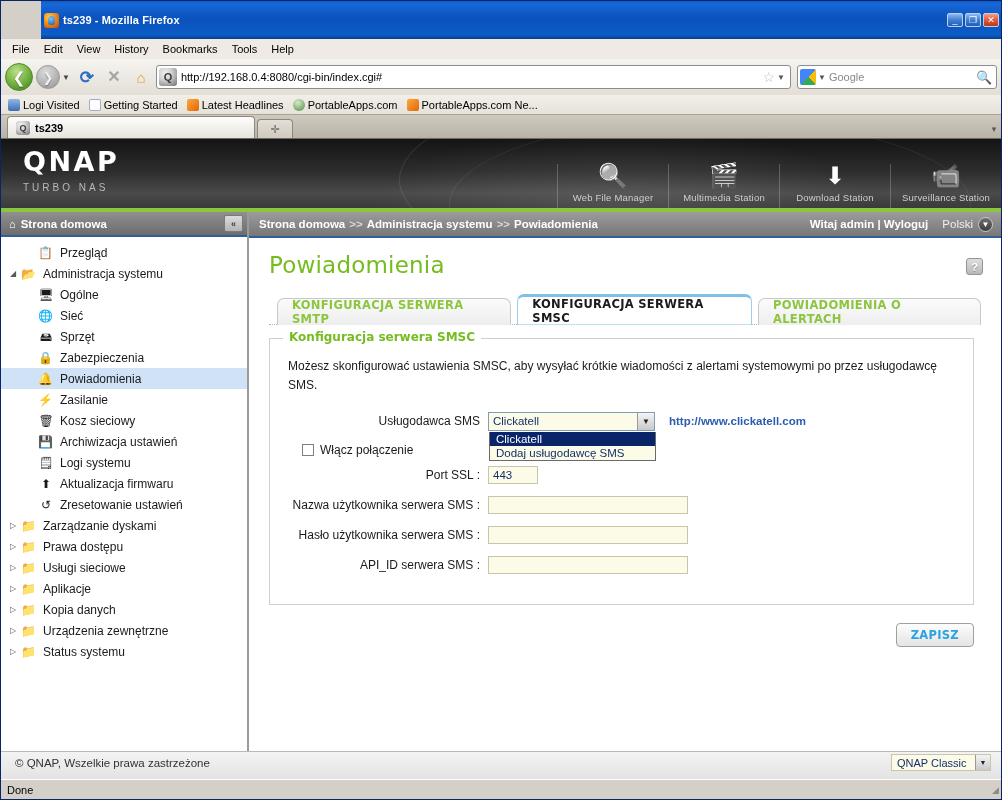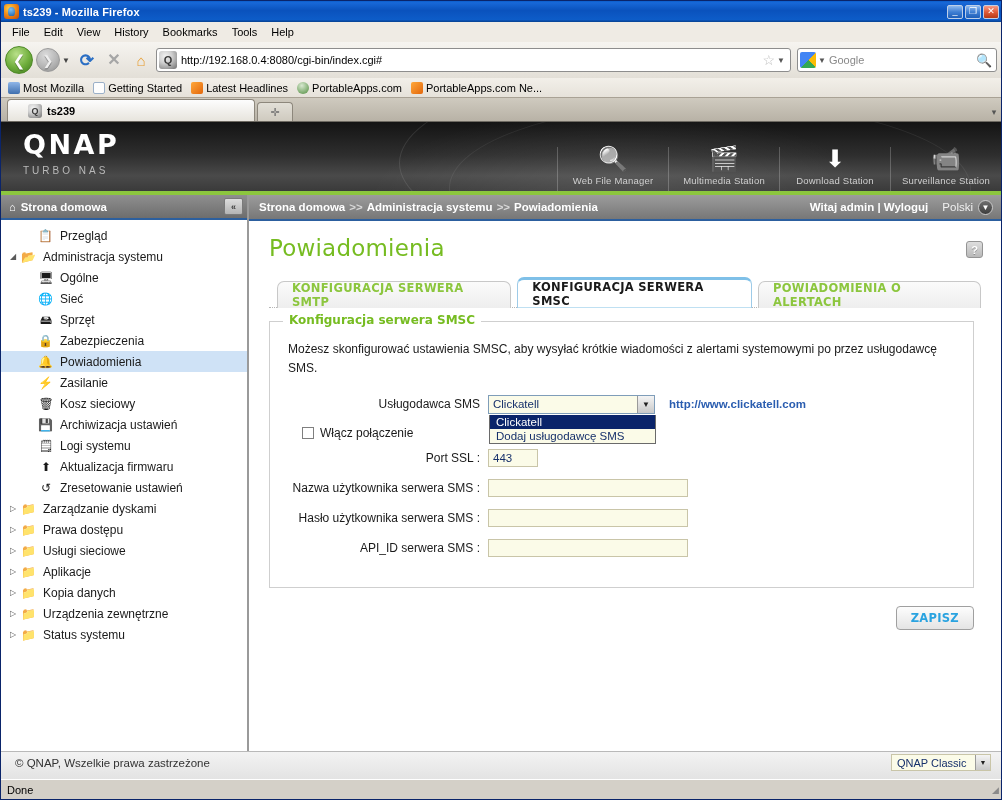--- a/index.html
+++ b/index.html
@@ -13,26 +13,27 @@
   .app {
     width: 1002px; height: 800px;
     position: relative;
     border: 1px solid #0a246a;
     background: #d4d0c8;
     display: flex; flex-direction: column;
   }
 
   
   .titlebar {
-    height: 21px;
+    height: 38px;
     background: linear-gradient(to bottom,#0b5ecb 0%,#1868d8 8%,#0a52bd 45%,#0d5cc8 88%,#07408f 100%);
     display: flex; align-items: center;
     padding: 0 2px 0 3px;
     color: #fff;
     flex: 0 0 auto;
+    margin-left: 40px;
   }
   .tb-icon {
     width: 15px; height: 15px; margin-right: 4px;
     border-radius: 3px;
     background: radial-gradient(circle at 35% 30%, #ffd24a 0%, #f08a1a 45%, #c24a05 100%);
     position: relative; flex: 0 0 auto;
   }
   .tb-icon::after {
     content:""; position:absolute; left:4px; top:3px;
     width:7px; height:9px; border-radius:50% 50% 40% 40%;
@@ -152,21 +153,21 @@
     padding-left: 6px;
     border-bottom: 1px solid #6e6a62;
     flex: 0 0 auto;
   }
   .btab {
     height: 22px; min-width: 248px;
     background: linear-gradient(to bottom,#fdfdfd,#e7e4dd);
     border: 1px solid #8d877c; border-bottom: none;
     border-radius: 4px 4px 0 0;
     display: flex; align-items: center; gap: 5px;
-    padding: 0 20px; font-size: 11px; font-weight: bold; color:#000;
+    padding: 0 8px; font-size: 11px; font-weight: bold; color:#000;
   }
   .btab .tico {
     width:14px;height:14px;border-radius:3px;flex:0 0 auto;
     background: radial-gradient(circle at 35% 30%, #f2f2f2 0%, #cfcfcf 40%, #6f6f6f 100%);
     position:relative;
   }
   .btab .tico::after{content:"Q";position:absolute;inset:0;display:flex;
     align-items:center;justify-content:center;font-size:9px;font-weight:bold;color:#3a3a3a;}
   .newtab {
     height: 19px; width: 36px; margin-left: 2px;
@@ -475,21 +476,21 @@
       <div class="gicon"></div>
       <div class="urldrop">▼</div>
       <div class="searchtext">Google</div>
       <div class="searchmag">🔍</div>
     </div>
   </div>
 
   <div class="bookmarks">
     <div class="bm">
       <span class="bmico mv"></span>
-      <span>Most Mozilla</span>
+      <span>Logi Visited</span>
     </div>
     <div class="bm">
       <span class="bmico gs"></span>
       <span>Getting Started</span>
     </div>
     <div class="bm">
       <span class="bmico rss"></span>
       <span>Latest Headlines</span>
     </div>
     <div class="bm">

